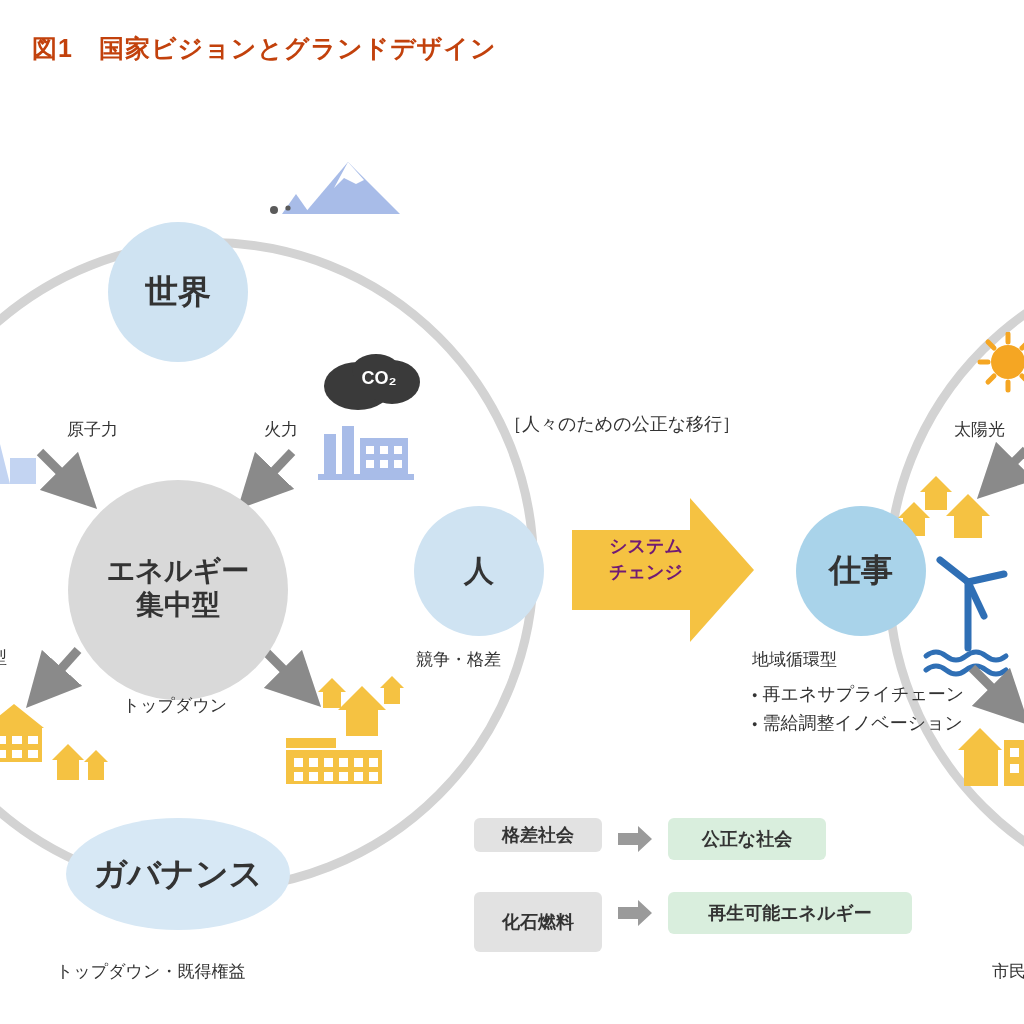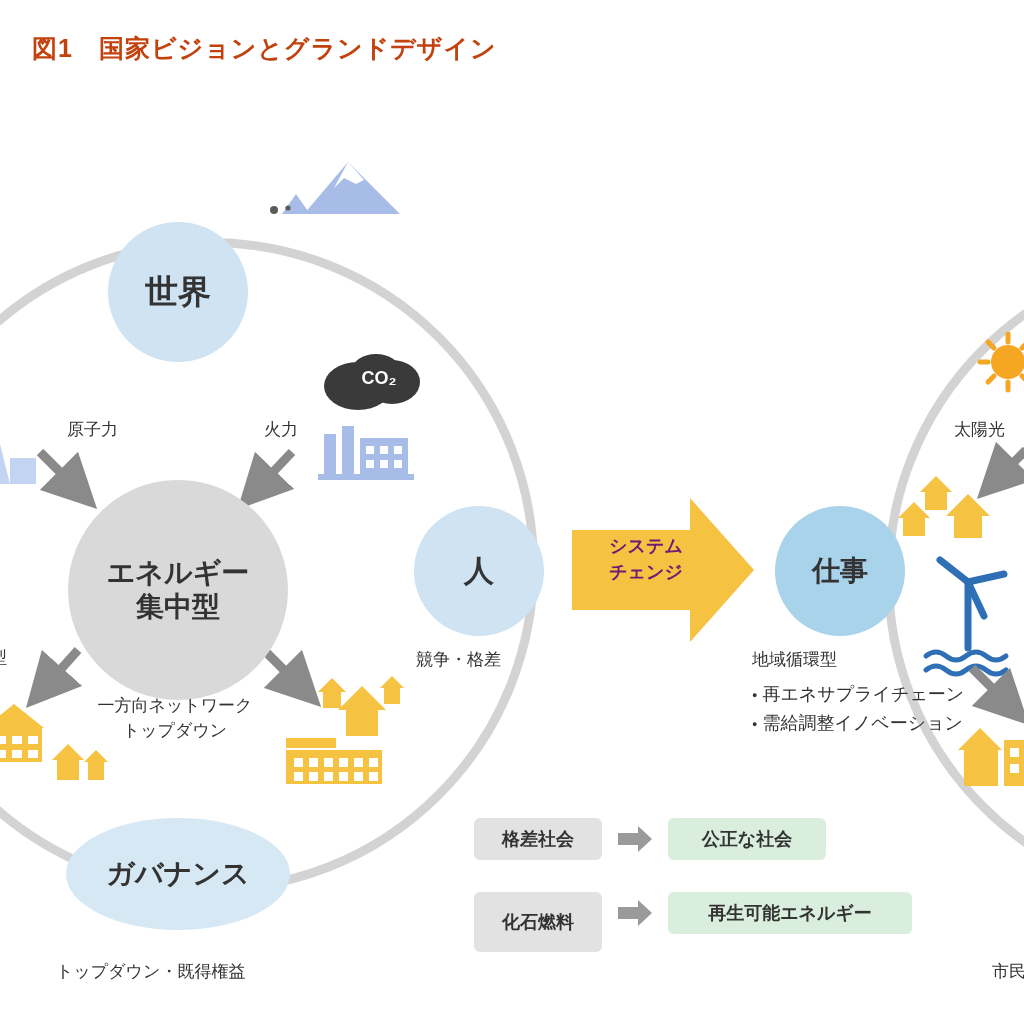--- a/index.html
+++ b/index.html
@@ -31,21 +31,21 @@
   .bubble{
     border-radius:50%;
     display:flex;align-items:center;justify-content:center;
     text-align:center;
     font-weight:bold;
     line-height:1.22;
     box-sizing:border-box;
   }
   .bubble.blue{background:#cfe3f2;color:#333;}
   .bubble.lightblue{background:#d7e8f5;color:#333;}
-  .bubble.gray{background:#d9d9d9;color:#333;}
+  .bubble.gray{background:#d9d9d9;color:#333;font-family:Liberation Mono, monospace;}
   .bubble.midblue{background:#a9d3ea;color:#333;}
 
   
   .lbl{font-size:17px;color:#333;line-height:1.45;white-space:nowrap;}
   .lbl.c{text-align:center;}
 
   
   .garrow{position:absolute;}
   .garrow svg{display:block;overflow:visible;}
 
@@ -191,21 +191,20 @@
   <div class="abs bubble gray" style="left:68px;top:480px;width:220px;height:220px;font-size:28px;flex-direction:column;">
     <span>エネルギー</span>
     <span>集中型</span>
   </div>
 
   <div class="abs lbl" style="left:-10px;top:646px;">
     <span>型</span>
   </div>
 
   <div class="abs lbl c" style="left:78px;top:694px;width:194px;">
-    <div>一方向ネットワーク</div>
     <div>トップダウン</div>
   </div>
 
   <div class="abs" style="left:-20px;top:676px;width:160px;height:110px;">
     <svg width="160" height="110" viewBox="0 0 160 110">
       <path d="M4 52 L34 28 L64 52 Z" fill="#f5c242"></path>
       <rect x="10" y="52" width="52" height="34" fill="#f5c242"></rect>
       <g fill="#ffffff">
           <rect x="16" y="60" width="10" height="8"></rect>
           <rect x="32" y="60" width="10" height="8"></rect>
@@ -244,34 +243,37 @@
     <svg width="92" height="82" viewBox="0 0 92 82">
       <path d="M20 52 L44 28 L68 52 Z" fill="#f5c242"></path>
         <rect x="28" y="52" width="32" height="26" fill="#f5c242"></rect>
       <path d="M0 34 L14 20 L28 34 Z" fill="#f5c242"></path>
         <rect x="5" y="34" width="18" height="16" fill="#f5c242"></rect>
       <path d="M62 30 L74 18 L86 30 Z" fill="#f5c242"></path>
         <rect x="66" y="30" width="16" height="16" fill="#f5c242"></rect>
     </svg>
   </div>
 
-  <div class="abs bubble lightblue" style="left:66px;top:818px;width:224px;height:112px;border-radius:50%;font-size:28px;">
+  <div class="abs bubble lightblue" style="left:66px;top:818px;width:224px;height:112px;border-radius:50%;font-size:33px;">
     <span>ガバナンス</span>
   </div>
   <div class="abs lbl" style="left:56px;top:960px;">
     <span>トップダウン・既得権益</span>
   </div>
 
   <div class="abs bubble blue" style="left:414px;top:506px;width:130px;height:130px;font-size:30px;">
     <span>人</span>
   </div>
   <div class="abs lbl" style="left:416px;top:648px;">
     <span>競争・格差</span>
   </div>
 
+  <div class="abs brk" style="left:504px;top:412px;">
+    <span>［人々のための公正な移行］</span>
+  </div>
 
   <div class="abs bigarrow">
     <svg width="184" height="160" viewBox="0 0 184 160">
       <path d="M0 40 L118 40 L118 8 L182 80 L118 152 L118 120 L0 120 Z" fill="#f5c242"></path>
     </svg>
     <div class="txt">
       <div>システム</div>
       <div>チェンジ</div>
     </div>
   </div>
@@ -311,21 +313,21 @@
     <svg width="116" height="76" viewBox="0 0 116 76">
       <path d="M22 30 L38 14 L54 30 Z" fill="#f5c242"></path>
         <rect x="27" y="30" width="22" height="18" fill="#f5c242"></rect>
       <path d="M0 56 L16 40 L32 56 Z" fill="#f5c242"></path>
         <rect x="5" y="56" width="22" height="18" fill="#f5c242"></rect>
       <path d="M48 54 L70 32 L92 54 Z" fill="#f5c242"></path>
         <rect x="56" y="54" width="28" height="22" fill="#f5c242"></rect>
     </svg>
   </div>
 
-  <div class="abs bubble midblue" style="left:775px;top:506px;width:130px;height:130px;font-size:28px;">
+  <div class="abs bubble midblue" style="left:796px;top:506px;width:130px;height:130px;font-size:32px;">
     <span>仕事</span>
   </div>
 
   <div class="abs" style="left:920px;top:552px;width:108px;height:128px;">
     <svg width="108" height="128" viewBox="0 0 108 128">
       <g stroke="#2f6fb5" stroke-width="7" stroke-linecap="round" fill="none">
         <line x1="48" y1="30" x2="48" y2="96"></line>
         <line x1="48" y1="30" x2="20" y2="8"></line>
         <line x1="48" y1="30" x2="84" y2="22"></line>
         <line x1="48" y1="30" x2="64" y2="64"></line>
@@ -365,21 +367,21 @@
           <rect x="69" y="22" width="9" height="9"></rect>
       <rect x="54" y="38" width="9" height="9"></rect>
           <rect x="69" y="38" width="9" height="9"></rect>
         </g>
     </svg>
   </div>
   <div class="abs lbl" style="left:992px;top:960px;">
     <span>市民</span>
   </div>
 
-  <div class="abs pill gray" style="left:474px;top:818px;width:128px;height:42px;">
+  <div class="abs pill gray" style="left:474px;top:818px;width:128px;height:34px;">
     <span>格差社会</span>
   </div>
   <div class="abs pillarrow" style="left:618px;top:826px;">
     <svg width="34" height="26" viewBox="0 0 34 26">
         <path d="M0 7 L20 7 L20 0 L34 13 L20 26 L20 19 L0 19 Z" fill="#9a9a9a"></path>
       </svg>
   </div>
   <div class="abs pill green" style="left:668px;top:818px;width:158px;height:42px;">
     <span>公正な社会</span>
   </div>

